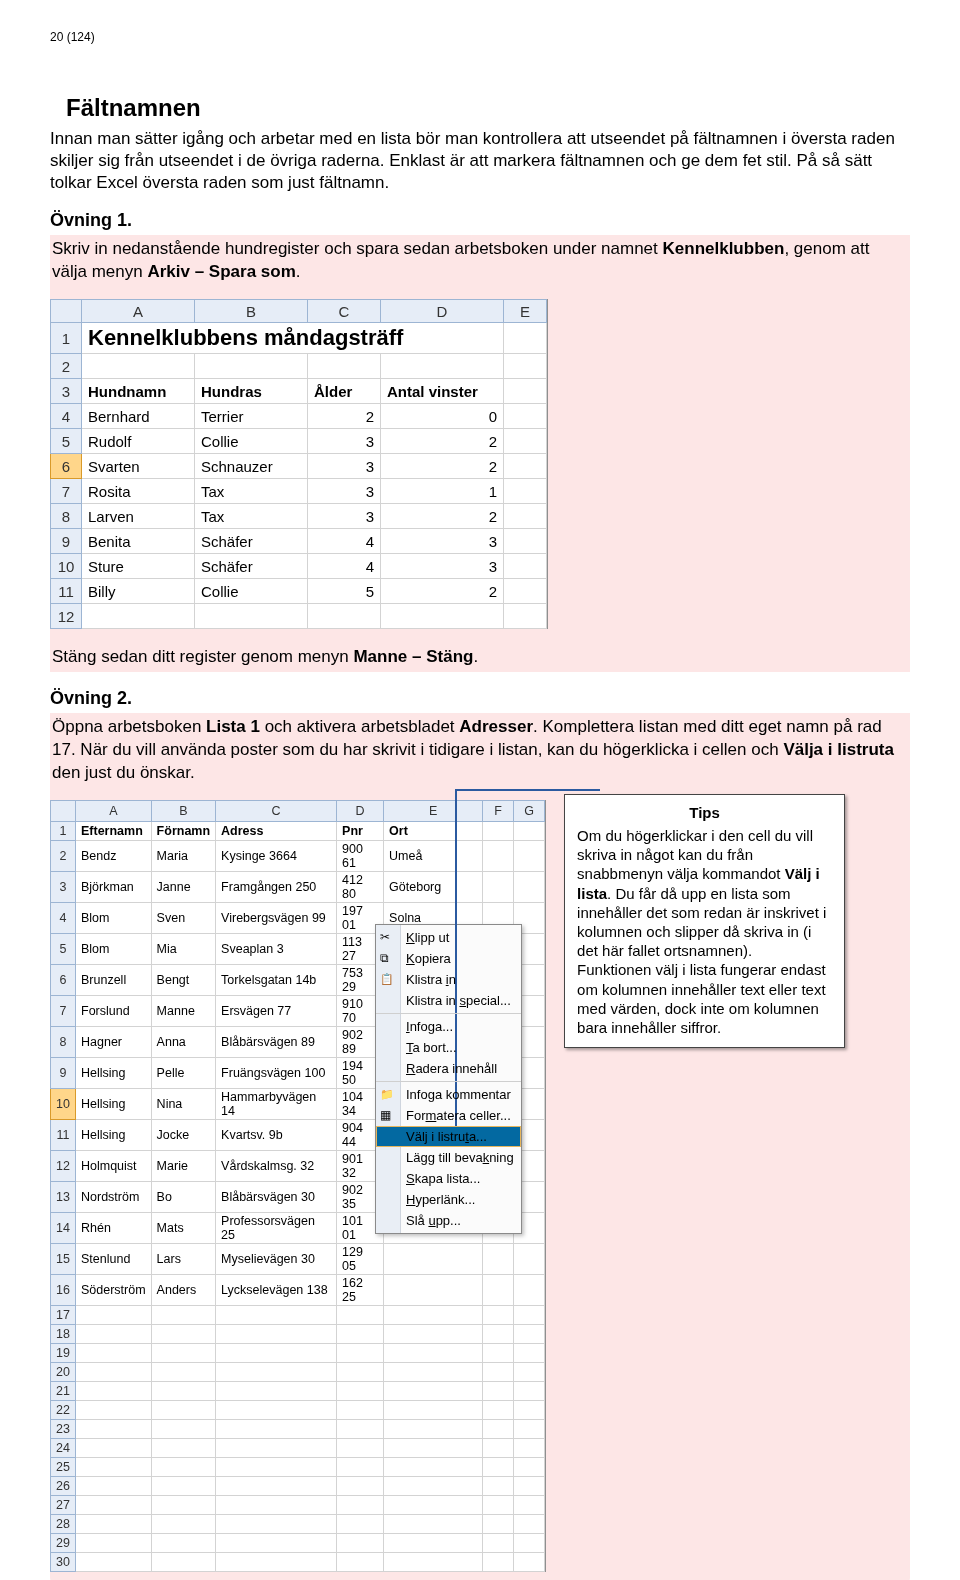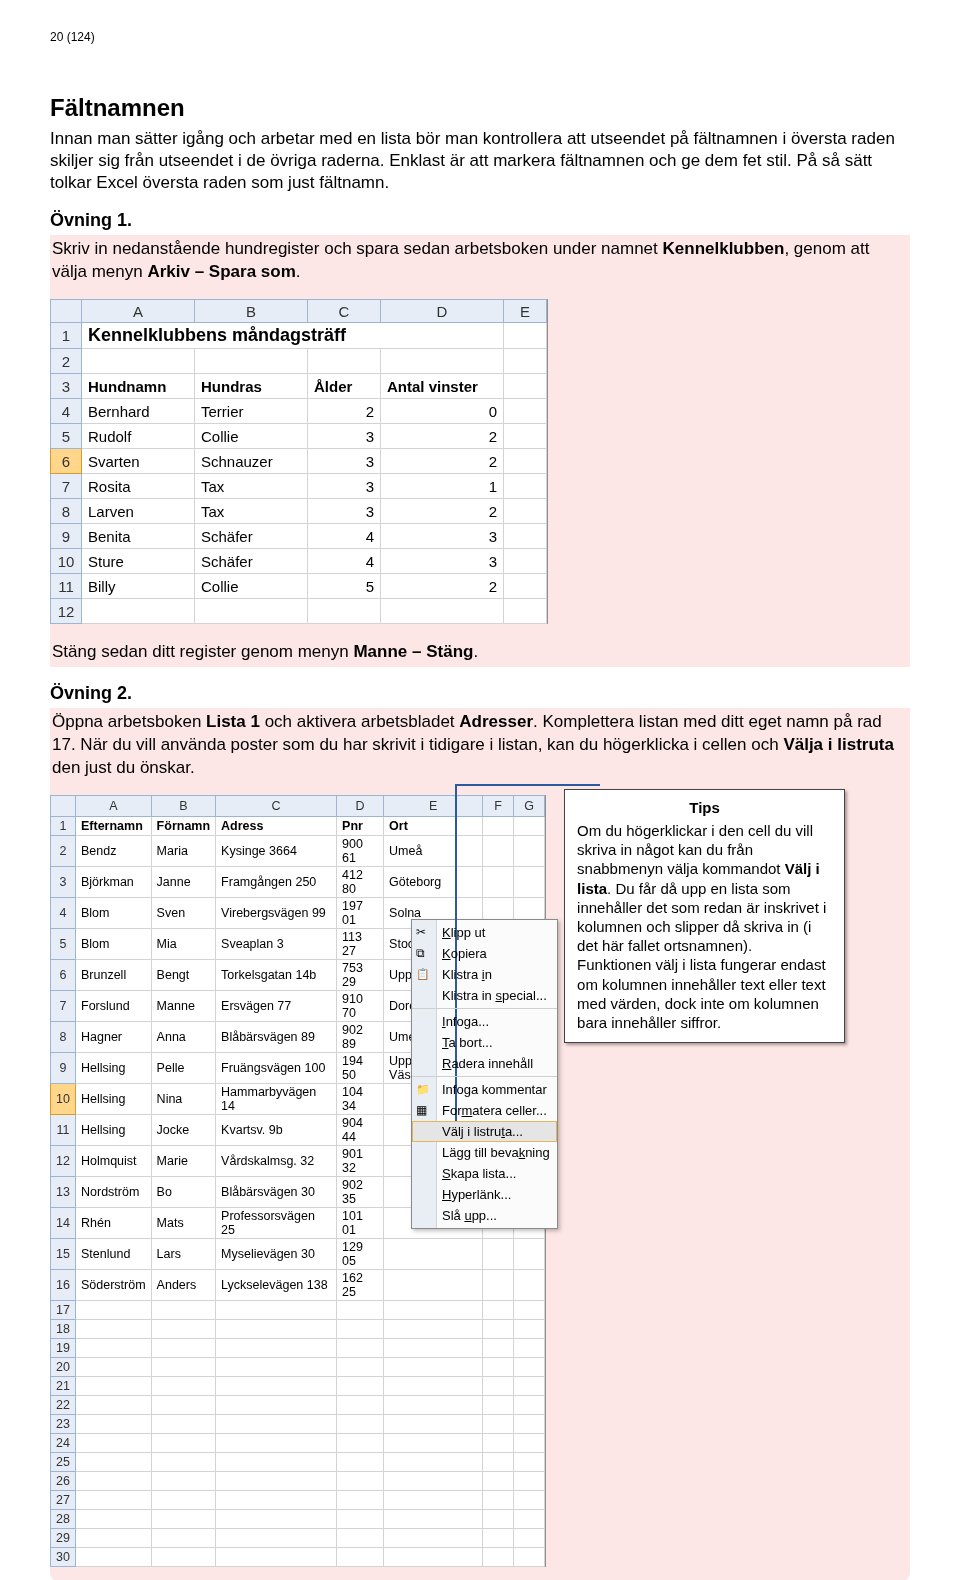--- a/index.html
+++ b/index.html
@@ -13,21 +13,21 @@
   .page {
     padding: 30px 50px 10px 50px;
   }
   .pgnum {
     font-size: 12px;
     margin-bottom: 50px;
   }
   h2.sec {
     font-size: 24px;
     font-weight: bold;
-    margin: 10px 0 6px 0;
+    margin: 10px 0 6px 16px;
   }
   p.body {
     font-size: 17px;
     line-height: 1.3;
     margin: 0 0 14px 0;
   }
   h3.ov {
     font-size: 18px;
     font-weight: bold;
     margin: 16px 0 4px 0;
@@ -64,21 +64,21 @@
   table.xl th.colhdr { height:20px; }
   table.xl th.rowhdr { width:28px; }
   table.xl th.rowhdr.sel { background:#ffd68a; border:1px solid #d99a2a;}
   table.xl td {
     border:1px solid #d3d3d3;
     padding:2px 6px;
     background:#fff;
     height:20px;
   }
   table.xl td.num { text-align:right; }
-  .boldcell { font-weight:bold; font-size:18px;}
+  .boldcell { font-weight:bold; font-size:22px;}
   
   table.xl2 td, table.xl2 th { font-size:12.5px; }
   table.xl2 th.colhdr { height:18px;}
   table.xl2 th.rowhdr { width:22px;}
   table.xl2 td { padding:1px 5px; height:16px;}
   table.xl2 th.rowhdr.sel { background:#ffd68a; border:1px solid #d99a2a;}
   
   .ctx {
     position:absolute;
     background:#fbfbfb;
@@ -87,21 +87,21 @@
     box-shadow:2px 2px 4px rgba(0,0,0,.25);
     width:145px;
   }
   .ctx .iconcol {
     position:absolute; left:0; top:0; bottom:0; width:24px;
     background:#e9eef5; border-right:1px solid #cfd5de;
   }
   .ctx ul { list-style:none; margin:0; padding:2px 0; position:relative; z-index:2;}
   .ctx li { padding:3px 6px 3px 30px; white-space:nowrap; position:relative;}
   .ctx li.sep { border-top:1px solid #cfcfcf; margin:2px 0; padding:0; height:0;}
-  .ctx li.hi { background:#e5e5e5; border:1px solid #e6b65d; padding:2px 5px 2px 29px;}
+  .ctx li.hi { background:#0369a1; border:1px solid #e6b65d; padding:2px 5px 2px 29px;}
   .ctx li .mi-ic {
     position:absolute; left:4px; top:2px; width:16px; height:16px;
   }
   .ic-scissors::before{content:"✂";font-size:12px;}
   .ic-copy::before{content:"⧉";font-size:12px;}
   .ic-paste::before{content:"📋";font-size:11px;}
   .ic-folder::before{content:"📁";font-size:11px;}
   .ic-format::before{content:"▦";font-size:12px;}
   .und { text-decoration: underline; }
   .flex-row { display:flex; align-items:flex-start; gap:18px;}
@@ -574,21 +574,21 @@
                   <td></td>
                   <td></td>
                   <td></td>
                   <td></td>
                   <td></td>
                   <td></td>
                 </tr>
               </tbody>
             </table>
         </div>
-        <div class="ctx" id="ctxmenu" style="left:325px; top:130px;margin-left:36px;">
+        <div class="ctx" id="ctxmenu" style="left:325px; top:130px;">
           <div class="iconcol"></div>
           <ul id="ctxlist">
               <li><span class="mi-ic ic-scissors"></span><span><span class="und">K</span>lipp ut</span></li>
               <li><span class="mi-ic ic-copy"></span><span><span class="und">K</span>opiera</span></li>
               <li><span class="mi-ic ic-paste"></span><span>Klistra <span class="und">i</span>n</span></li>
               <li><span>Klistra in <span class="und">s</span>pecial...</span></li>
               <li class="sep"></li>
               <li><span><span class="und">I</span>nfoga...</span></li>
               <li><span><span class="und">T</span>a bort...</span></li>
               <li><span><span class="und">R</span>adera innehåll</span></li>

